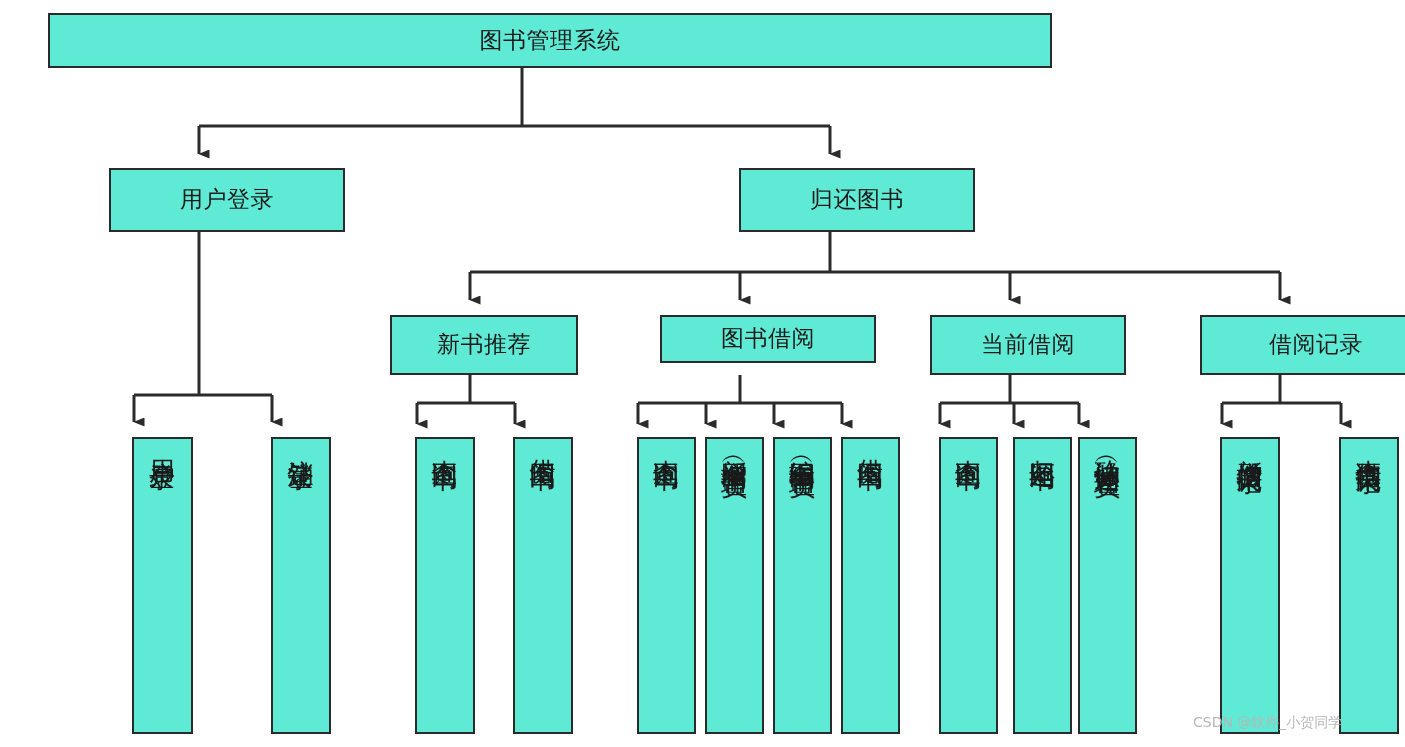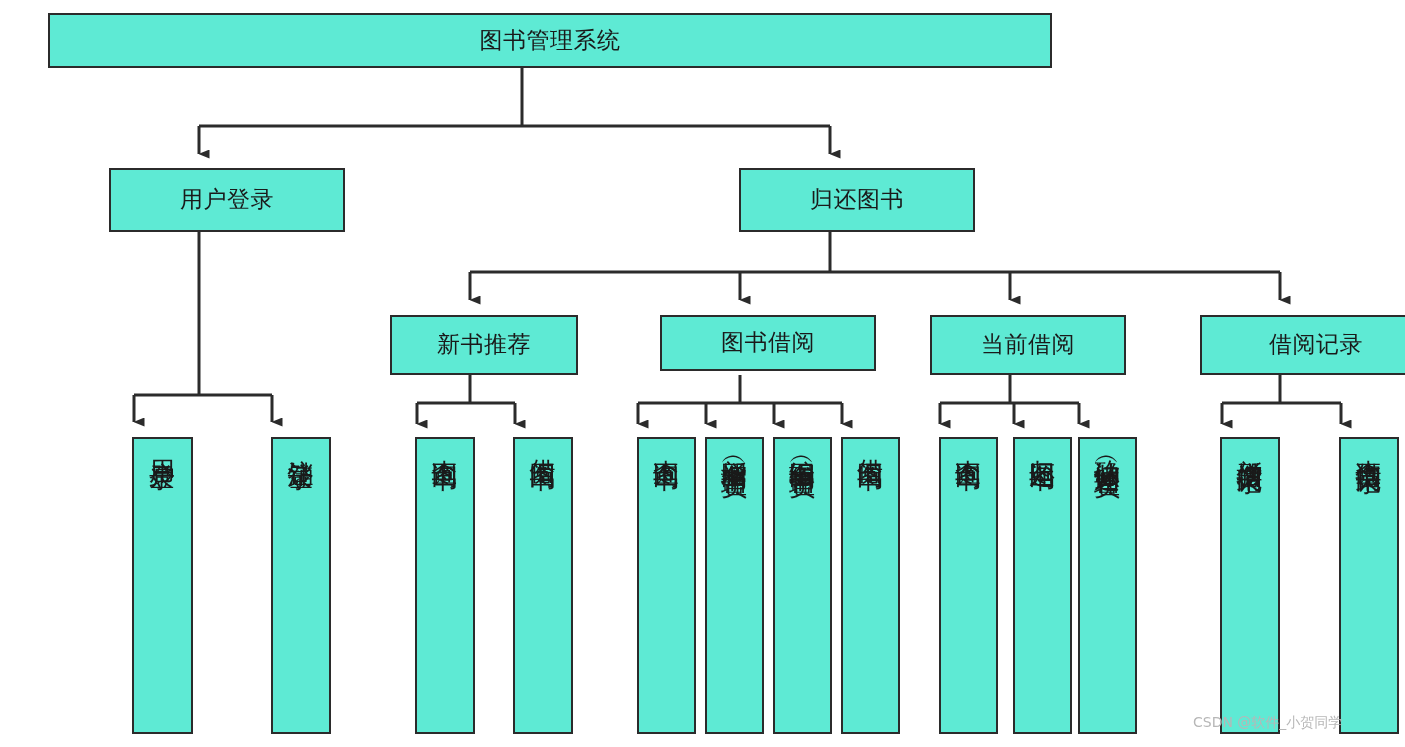--- a/index.html
+++ b/index.html
@@ -142,21 +142,21 @@
   <div class="node-box node-horizontal" style="left:81px; top:168px; width:236px; height:64px;">
     <span class="node-label">用户登录</span>
   </div>
   <div class="node-box node-horizontal" style="left:711px; top:168px; width:236px; height:64px;">
     <span class="node-label">归还图书</span>
   </div>
 
   <div class="node-box node-horizontal" style="left:362px; top:315px; width:188px; height:60px;">
     <span class="node-label">新书推荐</span>
   </div>
-  <div class="node-box node-horizontal" style="left:632px; top:315px; width:216px; height:56px;">
+  <div class="node-box node-horizontal" style="left:632px; top:315px; width:216px; height:48px;">
     <span class="node-label">图书借阅</span>
   </div>
   <div class="node-box node-horizontal" style="left:902px; top:315px; width:196px; height:60px;">
     <span class="node-label">当前借阅</span>
   </div>
   <div class="node-box node-horizontal" style="left:1172px; top:315px; width:232px; height:60px;">
     <span class="node-label">借阅记录</span>
   </div>
 
   <div class="node-box node-vertical" style="left:104px; top:437px; width:61px; height:297px;">

